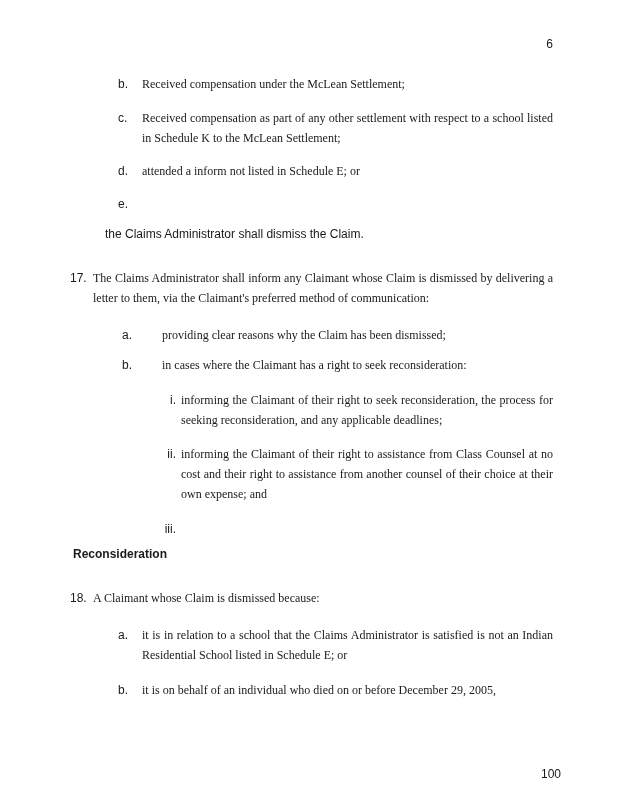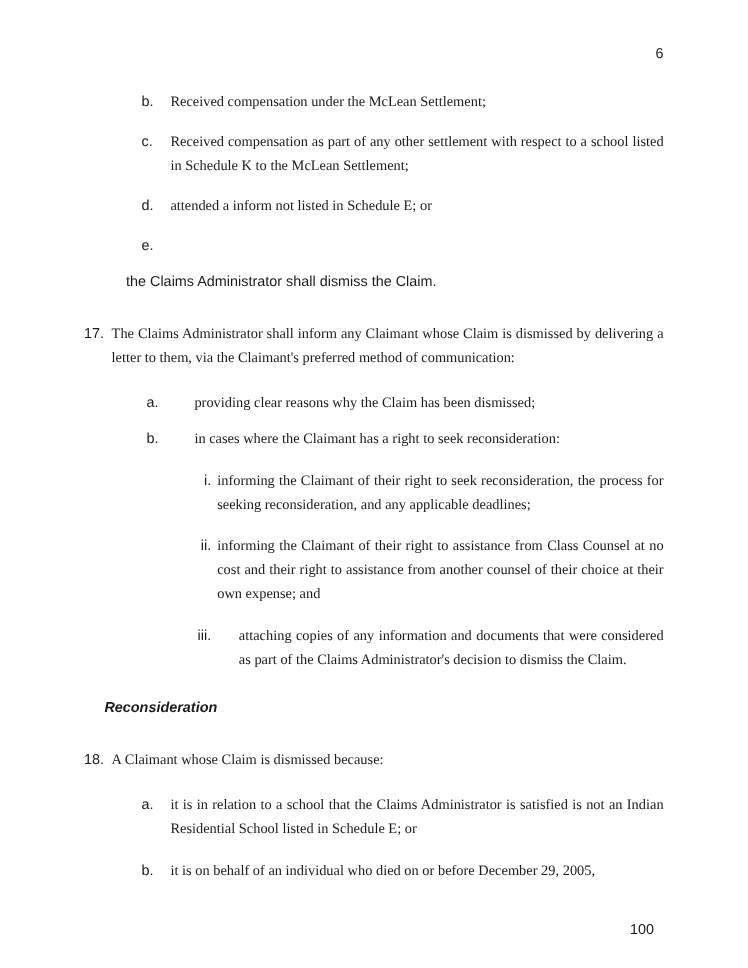--- a/index.html
+++ b/index.html
@@ -19,48 +19,47 @@
     line-height: 20px;
     color: #1a1a1a;
     overflow: hidden;
   }
   .pageno-header {
     text-align: right;
     margin-bottom: 20px;
   }
   .pageno-footer {
     position: absolute;
-    right: 78px;
+    right: 62px;
     bottom: 23px;
   }
   .row { display: flex; align-items: flex-start; }
   .marker { flex: 0 0 auto; }
   .text  { flex: 1 1 auto; text-align: justify; font-family: Liberation Serif, serif; }
   
   .ind1 > .marker { margin-left: 48px; width: 24px; }
   
   .para > .marker { width: 23px; }
   
   .ind2 > .marker { margin-left: 52px; width: 40px; }
   
   .ind3 > .marker { width: 106px; text-align: right; margin-right: 5px; }
   
   .plain { margin-left: 35px; text-align: justify; }
   .heading {
-    margin-left: 17px;
+    margin-left: 3px;
     font-weight: bold;
-    font-style: italic;
   }
   .mb8  { margin-bottom: 8px; }
   .mb10 { margin-bottom: 10px; }
   .mb13 { margin-bottom: 13px; }
   .mb14 { margin-bottom: 14px; }
   .mb15 { margin-bottom: 15px; }
   .mb17 { margin-bottom: 17px; margin-top: 24px; }
-  .mb20 { margin-bottom: 20px; gap: 18px; }
+  .mb20 { margin-bottom: 5px; }
 </style>
 </head>
 <body>
 
 <div class="page">
 
   <div class="pageno-header">6</div>
 
   <div class="row ind1 mb14">
     <span class="marker">b.</span>
@@ -103,21 +102,20 @@
     <span class="text">informing the Claimant of their right to seek reconsideration, the process for seeking reconsideration, and any applicable deadlines;</span>
   </div>
 
   <div class="row ind3 mb15">
     <span class="marker">ii.</span>
     <span class="text">informing the Claimant of their right to assistance from Class Counsel at no cost and their right to assistance from another counsel of their choice at their own expense; and</span>
   </div>
 
   <div class="row ind3 mb20">
     <span class="marker">iii.</span>
-    <span class="text">attaching copies of any information and documents that were considered as part of the Claims Administrator's decision to dismiss the Claim.</span>
   </div>
 
   <div class="heading mb8">Reconsideration</div>
 
   <div class="row para mb17">
     <span class="marker">18.</span>
     <span class="text">A Claimant whose Claim is dismissed because:</span>
   </div>
 
   <div class="row ind1 mb15">

